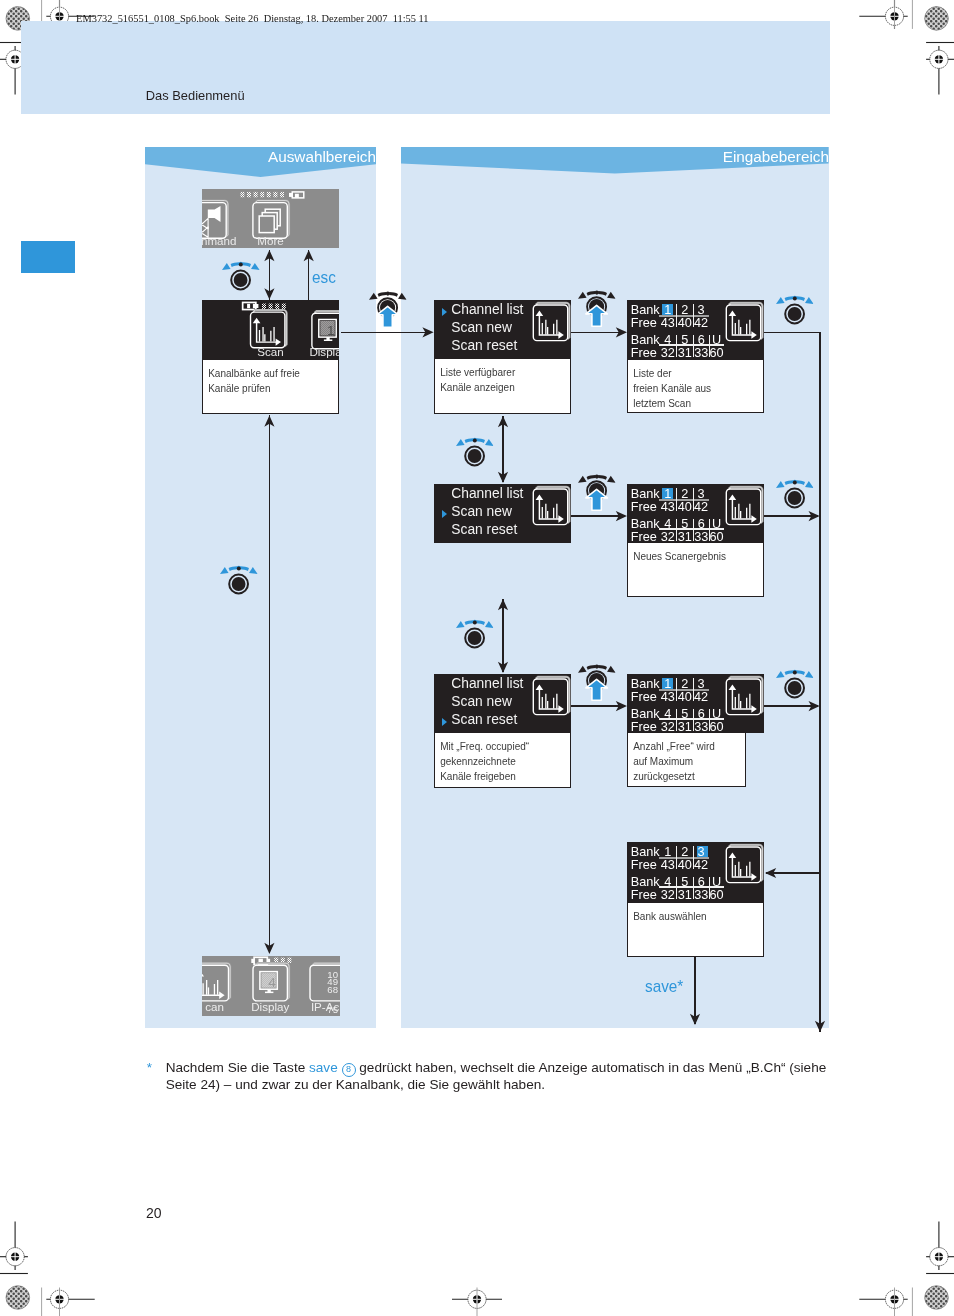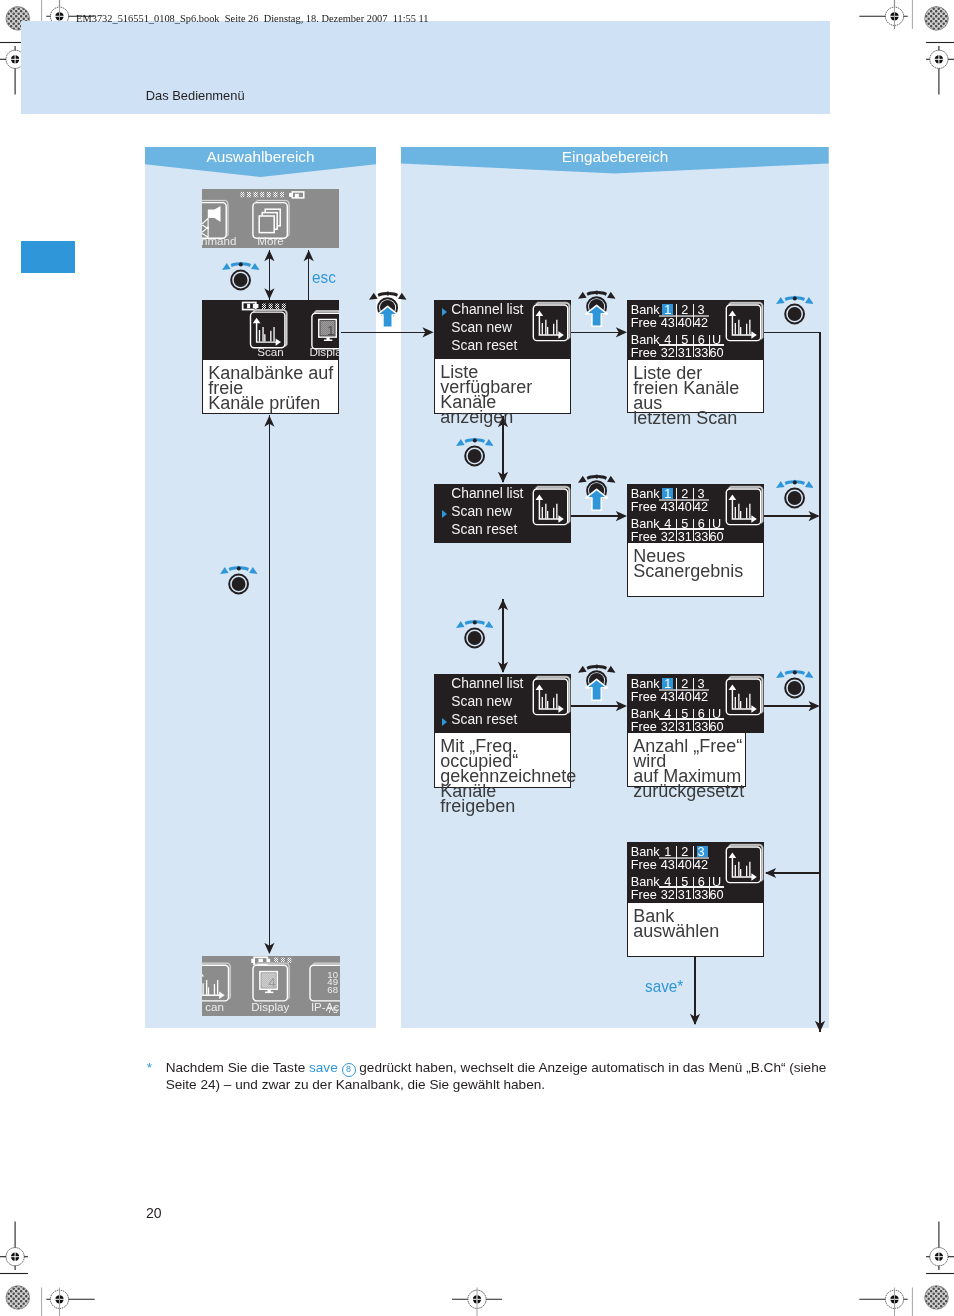--- a/index.html
+++ b/index.html
@@ -12,28 +12,28 @@
              color:#1a1a1a;white-space:pre;}
 
   
   .headband{position:absolute;background:#cfe2f5;}
   .runhead{position:absolute;font-size:12.9px;color:#231f20;}
   .margintab{position:absolute;background:#2f96da;}
   .pagenum{position:absolute;font-size:14px;color:#231f20;}
 
   
   .colpanel{position:absolute;background:#d7e6f5;}
-  .coltitle{position:absolute;color:#fff;font-size:15.3px;text-align:center;font-weight:400;}
+  .coltitle{position:absolute;color:#fff;font-size:15.3px;text-align:right;font-weight:400;}
 
   
   .screen{position:absolute;box-sizing:border-box;overflow:hidden;}
   .scr-dark{background:#231f20;}
   .scr-grey{background:#8c8c8c;}
   .scr-cap{position:absolute;box-sizing:border-box;background:#fff;border:1.35px solid #231f20;
-           border-top:none;font-size:18px;color:#3b3b3b;line-height:15.1px;
+           border-top:none;font-size:10px;color:#3b3b3b;line-height:15.1px;
            padding:5.9px 0 0 5.2px;}
   .menuline{position:absolute;color:#f2f2f2;font-size:13.8px;white-space:nowrap;
             line-height:14px;left:17.3px;}
   .m1{top:2.8px;} .m2{top:21.1px;} .m3{top:38.7px;}
   .menutri{position:absolute;width:0;height:0;border-left:5.4px solid #2f96da;
            border-top:4.75px solid transparent;border-bottom:4.75px solid transparent;left:7.7px;}
   .t1{top:8.0px;} .t2{top:26.3px;} .t3{top:43.9px;}
   .iconlabel{position:absolute;color:#e9e9e9;font-size:11.6px;white-space:nowrap;}
   .iconlabel.grey{color:#ededed;}
   .ipnum{position:absolute;color:#ededed;font-size:9.6px;line-height:9.6px;text-align:right;width:14px;}

